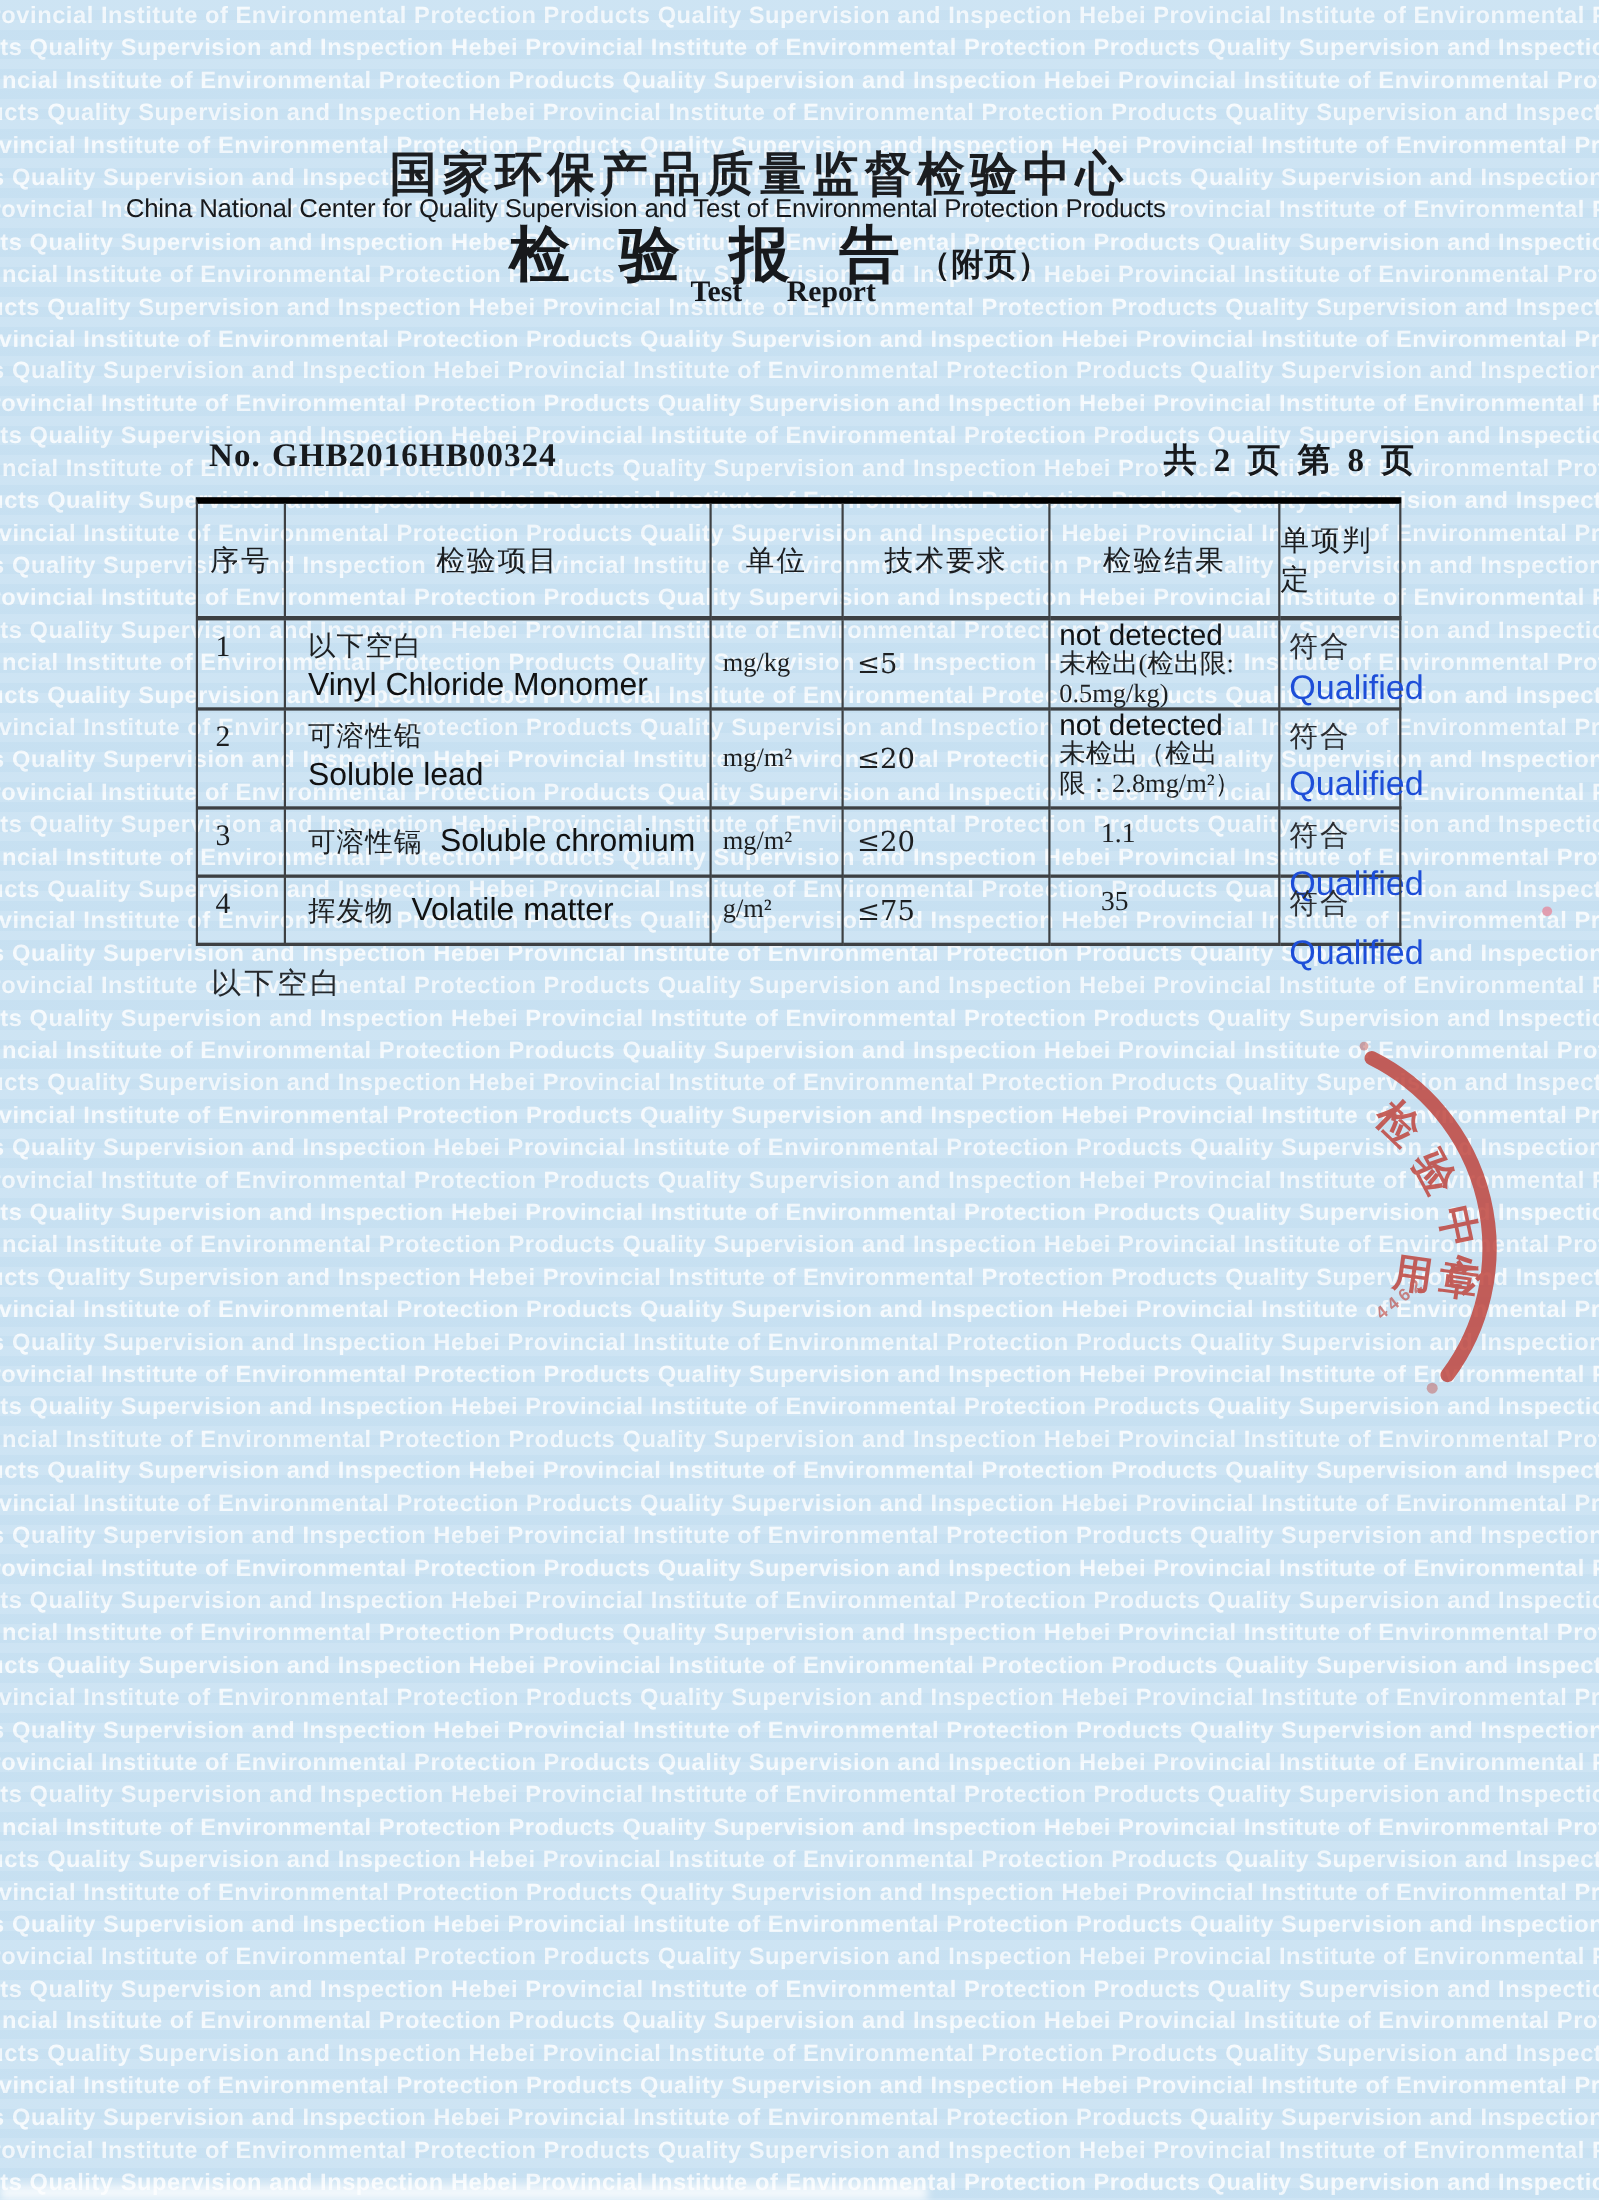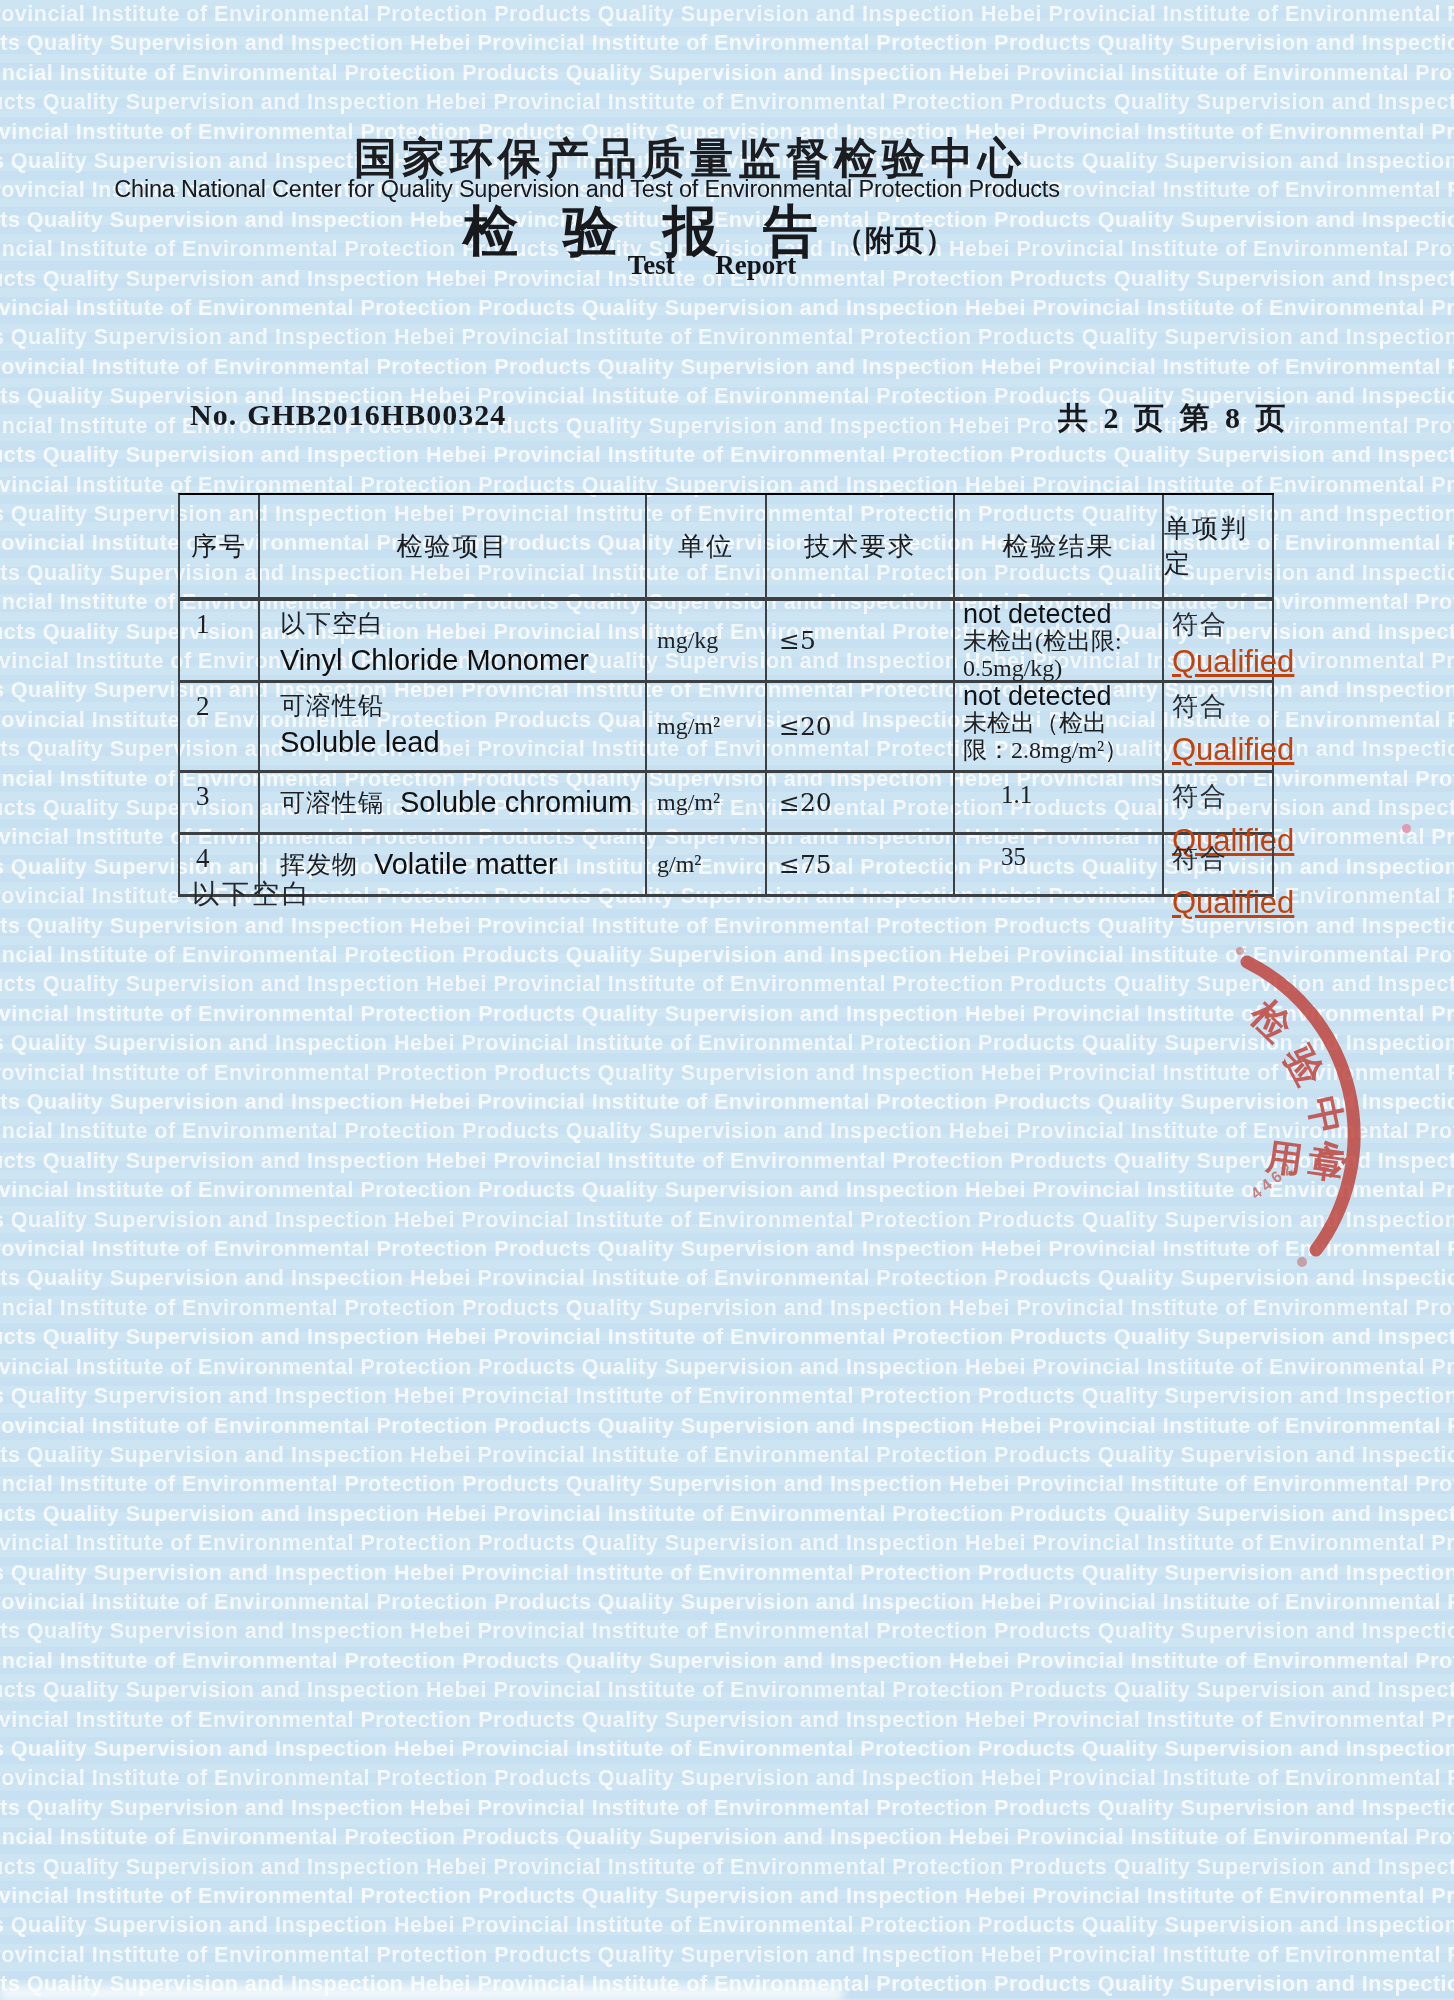--- a/index.html
+++ b/index.html
@@ -75,24 +75,23 @@
     position:absolute;top:398px;left:1058px;
     font-family:"Liberation Serif", serif;
     font-size:30px;font-weight:bold;letter-spacing:4px;
     color:#17191c;
   }
   
   .ttable{
     position:absolute;left:178px;top:452px;
     display:grid;
     grid-template-columns:80px 387px 120px 188px 209px 110px;
-    border-top:2px solid #000000;
+    border-top:6px solid #000000;
     border-left:2px solid #3d4043;
     background:transparent;
-    margin-top:41px;
   }
   .cell{
     box-sizing:border-box;
     border-right:2px solid #3d4043;
     border-bottom:3px solid #3d4043;
     position:relative;
     overflow:visible;
   }
   .hcell{
     height:106px;
@@ -122,21 +121,21 @@
     font-family:"DejaVu Serif","Liberation Serif", serif;
     font-size:25px;
     display:flex;align-items:center;padding-left:12px;
   }
   .res-cell{padding:0 0 0 8px;font-size:24px;line-height:27px;}
   .res-en{font-size:27px;display:block;color:#101214;}
   .res-line{display:block;font-family:"Liberation Serif", serif;font-size:24px;}
   .res-single{display:flex;align-items:flex-start;padding-top:8px;font-family:"Liberation Serif", serif;font-size:25px;padding-left:46px;}
   .jd-cell{padding:6px 0 0 8px;z-index:2;}
   .jd-cn{display:block;font-size:26px;letter-spacing:2px;color:#2a2c30;}
-  .jd-en{display:block;position:relative;font-size:31px;color:#c2410c;white-space:nowrap;text-decoration:underline;}
+  .jd-en{display:block;position:relative;font-size:31px;color:#1d4ed8;white-space:nowrap;}
   .jd-o1{top:2px;} .jd-o2{top:8px;} .jd-o3{top:9px;} .jd-o4{top:9px;}
   
   .blank-note{
     position:absolute;top:876px;left:192px;
     font-size:27px;letter-spacing:3px;color:#25282c;
   }
   
   .stamp-svg{position:absolute;left:1100px;top:900px;width:354px;height:430px;}
   .stamp-char{font-family:"Liberation Sans", sans-serif;font-weight:bold;}
   

